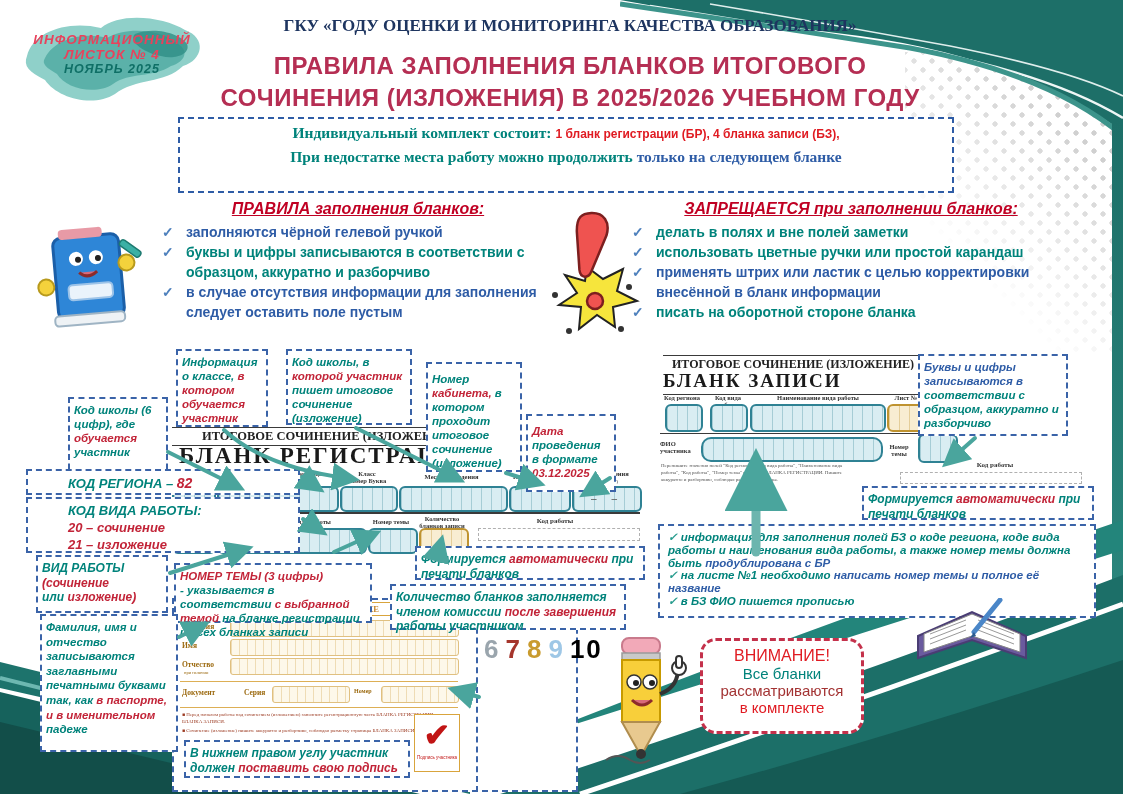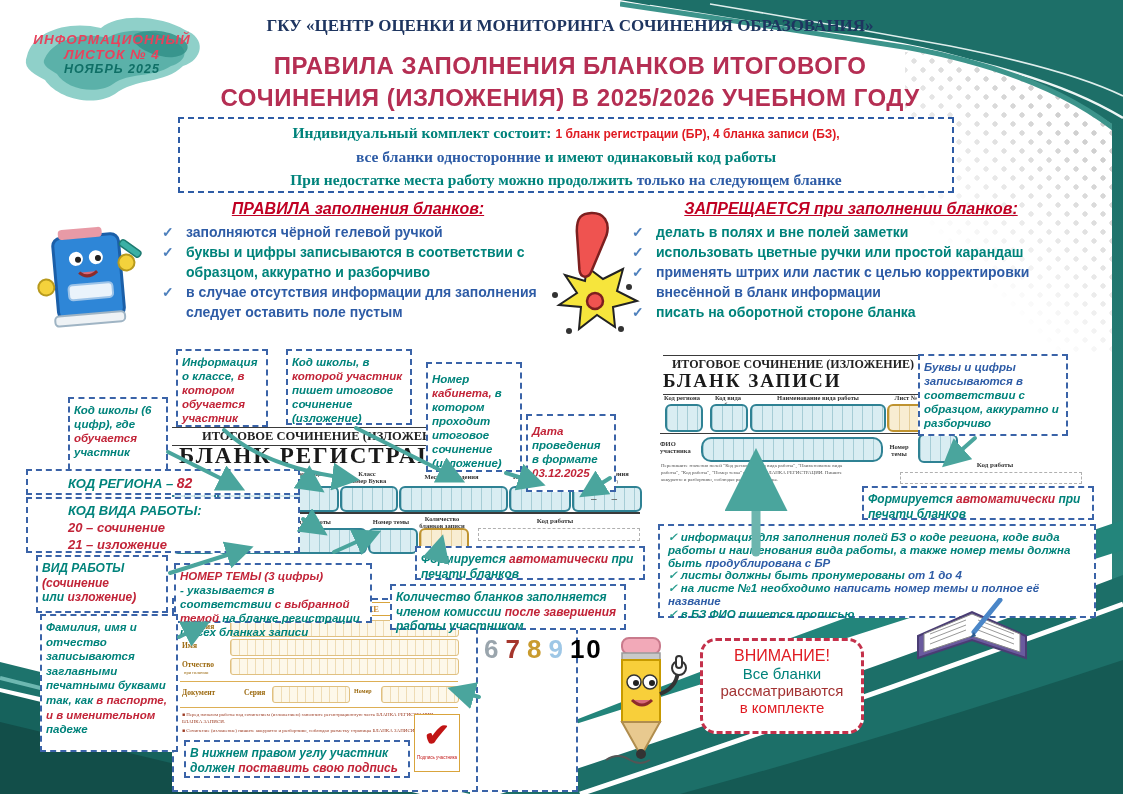--- a/index.html
+++ b/index.html
@@ -71,30 +71,28 @@
     <path d="M12,48 C18,24 52,12 86,20 C104,4 148,8 170,22 C192,30 188,52 168,58 C150,76 120,70 100,86 C78,100 42,90 30,72 C14,64 8,58 12,48 Z" fill="#8fd0c9"></path>
     <path d="M30,50 C40,30 70,24 92,30 C112,18 146,22 160,34 C176,42 170,54 156,58 C138,70 114,64 98,76 C80,88 50,80 42,66 C32,60 26,56 30,50 Z" fill="#4aa79e" opacity=".75"></path>
     <path d="M120,26 C140,18 166,26 172,36 C176,46 160,52 146,48 C132,46 112,34 120,26 Z" fill="#2f8f86" opacity=".8"></path>
   </svg>
   <div class="abs" style="left:12px;top:32px;width:200px;text-align:center;z-index:3;font-weight:bold;font-style:italic;">
     <div style="font-size:13.5px;color:#e8425c;letter-spacing:1px;">ИНФОРМАЦИОННЫЙ</div>
     <div style="font-size:13.5px;color:#e8425c;letter-spacing:1px;">ЛИСТОК № 4</div>
     <div style="font-size:12.5px;color:#0f6f66;letter-spacing:1px;">НОЯБРЬ 2025</div>
   </div>
 
-  <div class="abs serif" style="left:200px;top:16px;width:740px;text-align:center;font-size:17px;font-weight:bold;color:#1e3560;z-index:3;">ГКУ «ЦЕНТР ОЦЕНКИ И МОНИТОРИНГА СОЧИНЕНИЯ ОБРАЗОВАНИЯ»</div>
+  <div class="abs serif" style="left:200px;top:16px;width:740px;text-align:center;font-size:17px;font-weight:bold;color:#1e3560;z-index:3;">ГКУ «ГОДУ ОЦЕНКИ И МОНИТОРИНГА КАЧЕСТВА ОБРАЗОВАНИЯ»</div>
   <div class="abs" style="left:180px;top:52px;width:780px;text-align:center;font-size:24px;font-weight:bold;color:#b52e53;letter-spacing:.5px;z-index:3;">ПРАВИЛА ЗАПОЛНЕНИЯ БЛАНКОВ ИТОГОВОГО</div>
   <div class="abs" style="left:170px;top:84px;width:800px;text-align:center;font-size:24px;font-weight:bold;color:#b52e53;letter-spacing:.5px;z-index:3;">СОЧИНЕНИЯ (ИЗЛОЖЕНИЯ) В 2025/2026 УЧЕБНОМ ГОДУ</div>
 
   <div class="abs serif" style="left:178px;top:117px;width:776px;height:76px;border:2.5px dashed #2e5ca6;box-sizing:border-box;
               text-align:center;font-weight:bold;font-size:15.5px;line-height:1.52;background:#fff;z-index:3;">
     <div style="margin-top:2px;">
       <span class="t">Индивидуальный комплект состоит: </span><span class="br" style="font-family:'Liberation Sans',sans-serif;font-size:12px;">1 бланк регистрации (БР), 4 бланка записи (БЗ),</span></div>
-    <div>
-      <span class="b">все бланки односторонние </span><span class="t">и имеют одинаковый код работы</span></div>
     <div>
       <span class="t">При недостатке места работу можно продолжить </span><span class="b">только на следующем бланке</span></div>
   </div>
 
   <div class="abs" style="left:162px;top:200px;width:392px;z-index:3;">
     <div class="rtitle">ПРАВИЛА заполнения бланков:</div>
     <ul class="rl">
       <li>
           <span class="chk">✓</span>
           <span class="b">заполняются чёрной гелевой ручкой</span>
@@ -248,22 +246,20 @@
 
   <div class="co" style="left:918px;top:354px;width:150px;height:82px;font-size:11.5px;">
     <span class="b">Буквы и цифры записываются в </span><span class="t">соответствии с образцом, аккуратно и разборчиво</span></div>
   <div class="co" style="left:862px;top:486px;width:232px;height:34px;font-size:12px;">
     <span class="t">Формируется </span><span class="r">автоматически</span><span class="t"> при печати бланков</span></div>
 
   <div class="co" style="left:658px;top:524px;width:438px;height:94px;text-align:left;font-size:11.5px;line-height:12.8px;padding:5px 8px;">
     <div><span class="chk" style="color:#2a9d8f;">✓</span>
       <span class="t">информация для заполнения полей БЗ о коде региона, коде вида работы и наименования вида работы, а также номер темы должна быть </span><span class="b">продублирована с БР</span></div>
     <div><span class="chk" style="color:#2a9d8f;">✓</span>
-      <span class="t">листы должны быть пронумерованы </span><span class="b">от 1 до 4</span></div>
-    <div><span class="chk" style="color:#2a9d8f;">✓</span>
       <span class="t">на листе №1 необходимо </span><span class="b">написать номер темы и полное её название</span></div>
     <div><span class="chk" style="color:#2a9d8f;">✓</span>
       <span class="t">в БЗ ФИО пишется прописью</span></div>
   </div>
 
   <svg class="abs" style="left:912px;top:598px;z-index:7" width="120" height="76" viewBox="0 0 120 76">
     <path d="M6,38 L60,14 L114,38 L114,60 L60,42 L6,60 Z" fill="#6a5a9e" stroke="#4a3d74" stroke-width="2"></path>
     <path d="M12,36 L60,16 L108,36 L108,54 L60,38 L12,54 Z" fill="#fff" stroke="#888" stroke-width="1"></path>
     <g stroke="#999" stroke-width="1">
       <path d="M18,36 L54,22 M18,41 L54,27 M18,46 L54,32"></path>

